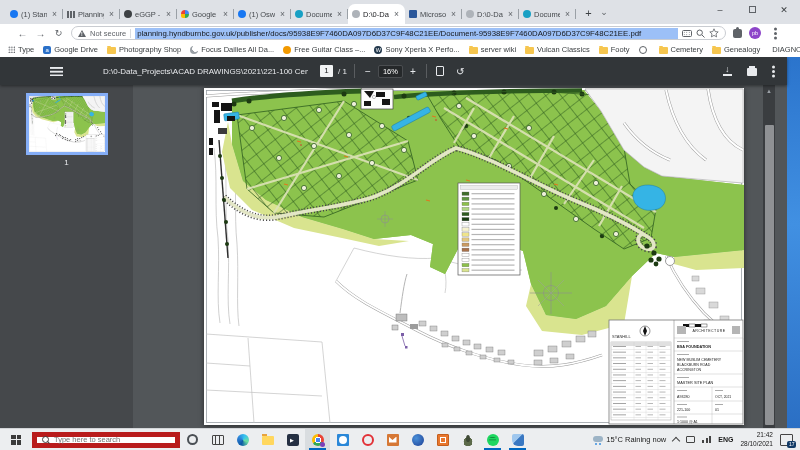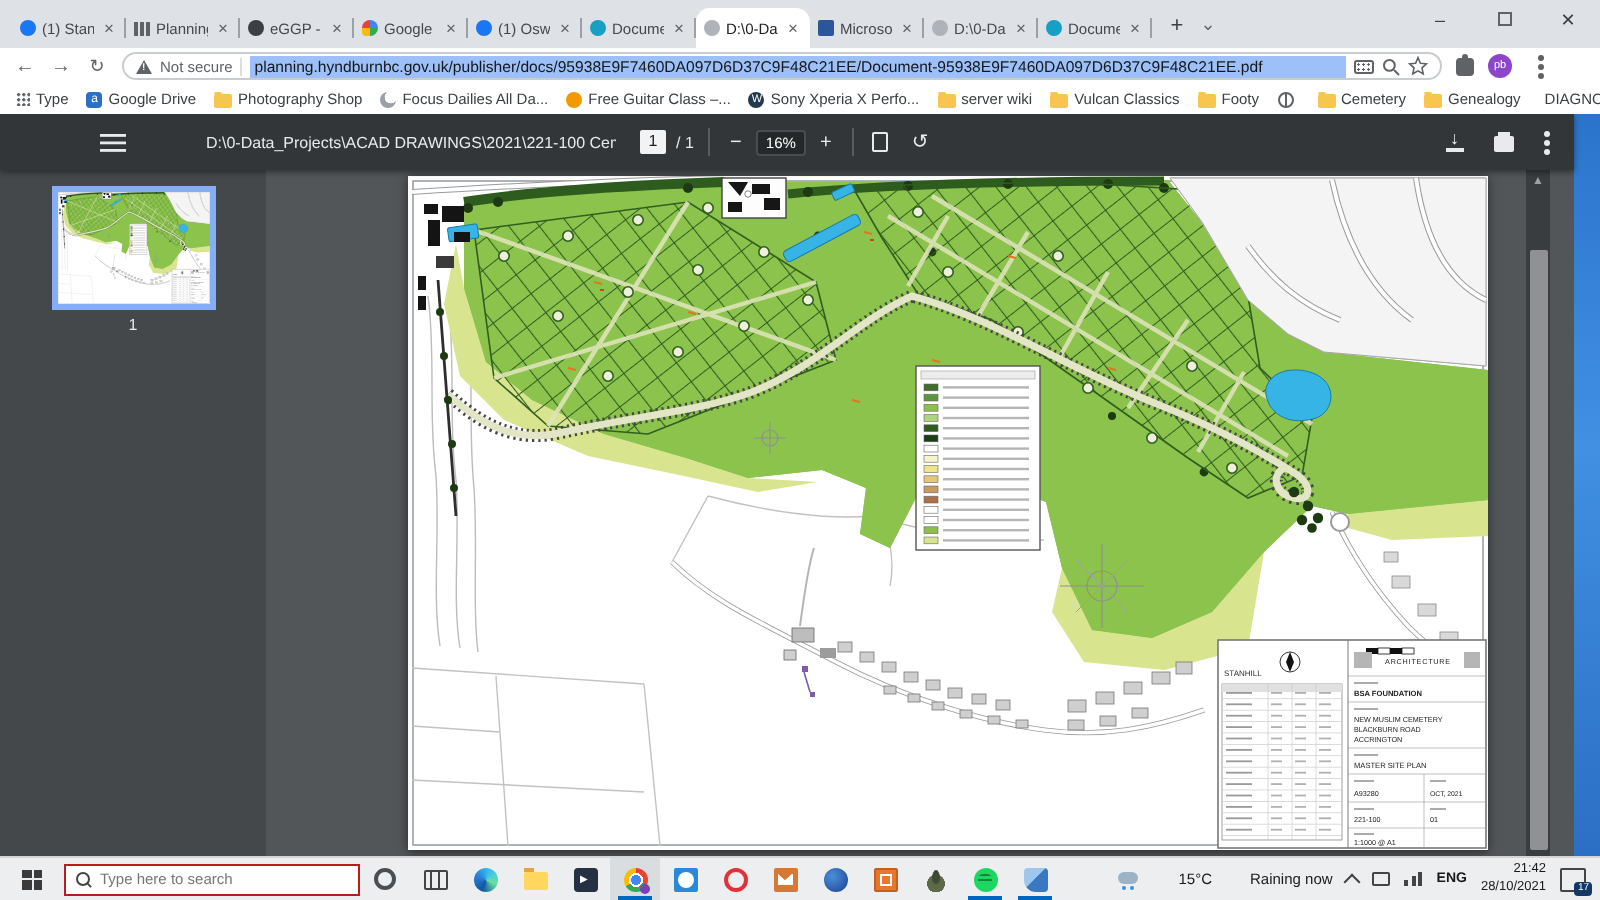--- a/index.html
+++ b/index.html
@@ -28,21 +28,21 @@
   .newtab::before{content:'+'}
   .tabsearch{width:16px;height:15px;margin-bottom:3px;text-align:center;color:#5f6368;font-size:9px;line-height:13px}
   .tabsearch::before{content:'⌄'}
   .win-controls{position:absolute;right:0;top:0;height:22px;display:flex}
   .wc{width:32px;text-align:center;color:#3c4043;font-size:9px;line-height:20px}
   .wc-min::before{content:'–'}
   .wc-max span{display:inline-block;width:7px;height:7px;border:1px solid #5f6368;margin-top:6px}
   .wc-close::before{content:'✕'}
 
   
-  .addressbar{height:18px;background:#fff;display:flex;align-items:center;padding:0 7px;gap:7px}
+  .addressbar{height:18px;background:#fff;display:flex;align-items:center;padding:0 17px;gap:7px}
   .nav-btn{width:11px;color:#5f6368;font-size:10px;line-height:11px;text-align:center}
   .nb-back::before{content:'←'}.nb-fwd::before{content:'→'}.nb-reload::before{content:'↻';font-size:9px}
   .omnibox{flex:1;max-width:660px;height:14px;border:1px solid #c9ccd1;border-radius:7px;display:flex;align-items:center;padding:0 6px;gap:4px;background:#fff}
   .warn-icon{width:0;height:0;border-left:4px solid transparent;border-right:4px solid transparent;border-bottom:7px solid #5f6368;position:relative;flex:none}
   .warn-icon::after{content:'!';position:absolute;left:-1px;top:1px;color:#fff;font-size:5px;font-weight:bold}
   .notsecure{font-size:7.5px;color:#5f6368;white-space:nowrap}
   .omni-sep{width:1px;height:9px;background:#dadce0;flex:none}
   .url-text{font-size:7.8px;color:#15171a;background:#9cc0f7;padding:1px 2px;white-space:nowrap;overflow:hidden;flex:1}
   .omni-icon{flex:none;color:#5f6368}
   .kbd-icon{width:10px;height:7px;border:1px solid #5f6368;border-radius:1.5px;background:radial-gradient(#5f6368 .5px,transparent .6px);background-size:2.5px 2.5px}
@@ -98,21 +98,21 @@
   .vscroll{position:absolute;right:0;top:0;bottom:0;width:12px;background:#3a3d40}
   .vs-up{height:12px;color:#9aa0a6;font-size:6px;text-align:center;line-height:12px}
   .vs-up::before{content:'▲'}
   .vthumb{position:absolute;left:1.5px;right:1.5px;top:40px;bottom:3px;background:#8f9194;border-radius:1px}
 
   
   .taskbar{height:22px;background:#eceef0;border-top:1px solid #d2d5d8;display:flex;align-items:center;font-size:8px;color:#1a1a1a}
   .start{width:32px;display:flex;justify-content:center}
   .winlogo{width:10px;height:10px;display:grid;grid-template:1fr 1fr/1fr 1fr;gap:1px}
   .winlogo span{background:#3b3b3b}
-  .tsearch{width:148px;height:16px;background:#fff;border:1px solid #b91c1c;display:flex;align-items:center;gap:5px;padding:0 5px}
+  .tsearch{width:148px;height:16px;background:#fff;border:5px solid #b91c1c;display:flex;align-items:center;gap:5px;padding:0 5px}
   .tsearch input{border:none;outline:none;font-size:7.5px;color:#4a5056;width:100%;font-family:inherit;background:transparent}
   .mag{width:7px;height:7px;flex:none;position:relative}
   .mag::before{content:'';position:absolute;width:5px;height:5px;border:1px solid #444;border-radius:50%}
   .mag::after{content:'';position:absolute;width:3px;height:1px;background:#444;left:4.5px;top:5.5px;transform:rotate(45deg)}
   .tb-apps{display:flex;height:100%}
   .tapp{width:25px;height:100%;display:flex;align-items:center;justify-content:center;position:relative}
   .tapp.open::after{content:'';position:absolute;bottom:0;left:4px;right:4px;height:2px;background:#0067c0}
   .tapp.focused{background:#d9dde0}
   .i12{width:12px;height:12px}
   .ic-cortana{border:2px solid #4a4f54;border-radius:50%}
@@ -131,21 +131,21 @@
   .ic-outlook::before{content:'';position:absolute;left:2px;top:3px;width:8px;height:6px;background:#fff;clip-path:polygon(0 0,100% 0,100% 100%,0 100%,0 0,50% 60%,100% 0)}
   .ic-bluecircle{border-radius:50%;background:radial-gradient(circle at 35% 35%,#4a90d9,#1c3f94)}
   .ic-orangesq{background:#e8772e;border-radius:1px;border:1px solid #c55f1d;position:relative}
   .ic-orangesq::before{content:'';position:absolute;inset:2px;border:1px solid #fff}
   .ic-flame{background:radial-gradient(circle at 50% 65%,#5c6a4a 45%,transparent 46%);position:relative}
   .ic-flame::before{content:'';position:absolute;left:4px;top:1px;width:4px;height:7px;background:#3f4a35;border-radius:50% 50% 50% 50%/60% 60% 40% 40%}
   .ic-spotify{border-radius:50%;background:#1ed760;position:relative}
   .ic-spotify::before{content:'';position:absolute;left:2.5px;top:3px;width:7px;height:5px;background:linear-gradient(#13813c 1px,transparent 1px) 0 0/7px 2.5px;border-radius:40%}
   .ic-swoosh{background:linear-gradient(135deg,#9fc7ee 45%,#3a78c2 46%);border-radius:2px 2px 2px 6px}
   .tray{margin-left:auto;display:flex;align-items:center;gap:7px;padding-right:5px}
-  .weather{display:flex;align-items:center;gap:19px;font-size:7.5px;white-space:nowrap}
+  .weather{display:flex;align-items:center;gap:2px;font-size:7.5px;white-space:nowrap}
   .wx-icon{width:12px;height:10px;position:relative}
   .wx-icon::before{content:'';position:absolute;left:1px;top:1px;width:10px;height:6px;background:#9db4c6;border-radius:4px}
   .wx-icon::after{content:'';position:absolute;left:3px;bottom:0;width:2px;height:2px;background:#3a8fe0;border-radius:50%;box-shadow:4px 0 0 #3a8fe0}
   .chev-up{width:6px;height:6px;border-left:1.5px solid #444;border-top:1.5px solid #444;transform:rotate(45deg);margin-top:3px}
   .tri-mon{width:9px;height:7px;border:1px solid #444;border-radius:1px}
   .tri-net{width:9px;height:7px;background:linear-gradient(#444,#444) 0 100%/2px 3px no-repeat,linear-gradient(#444,#444) 3.5px 100%/2px 5px no-repeat,linear-gradient(#444,#444) 7px 100%/2px 7px no-repeat}
   .lang{font-size:7px;font-weight:bold}
   .clock{font-size:6.5px;line-height:1.3;text-align:right;white-space:nowrap}
   .notif{width:13px;height:12px;border:1px solid #444;border-radius:1px;position:relative;margin-right:2px}
   .notif .badge{position:absolute;right:-4px;bottom:-3px;background:#123a66;color:#fff;font-size:5px;line-height:1;padding:1px 1.5px;border-radius:2px}

